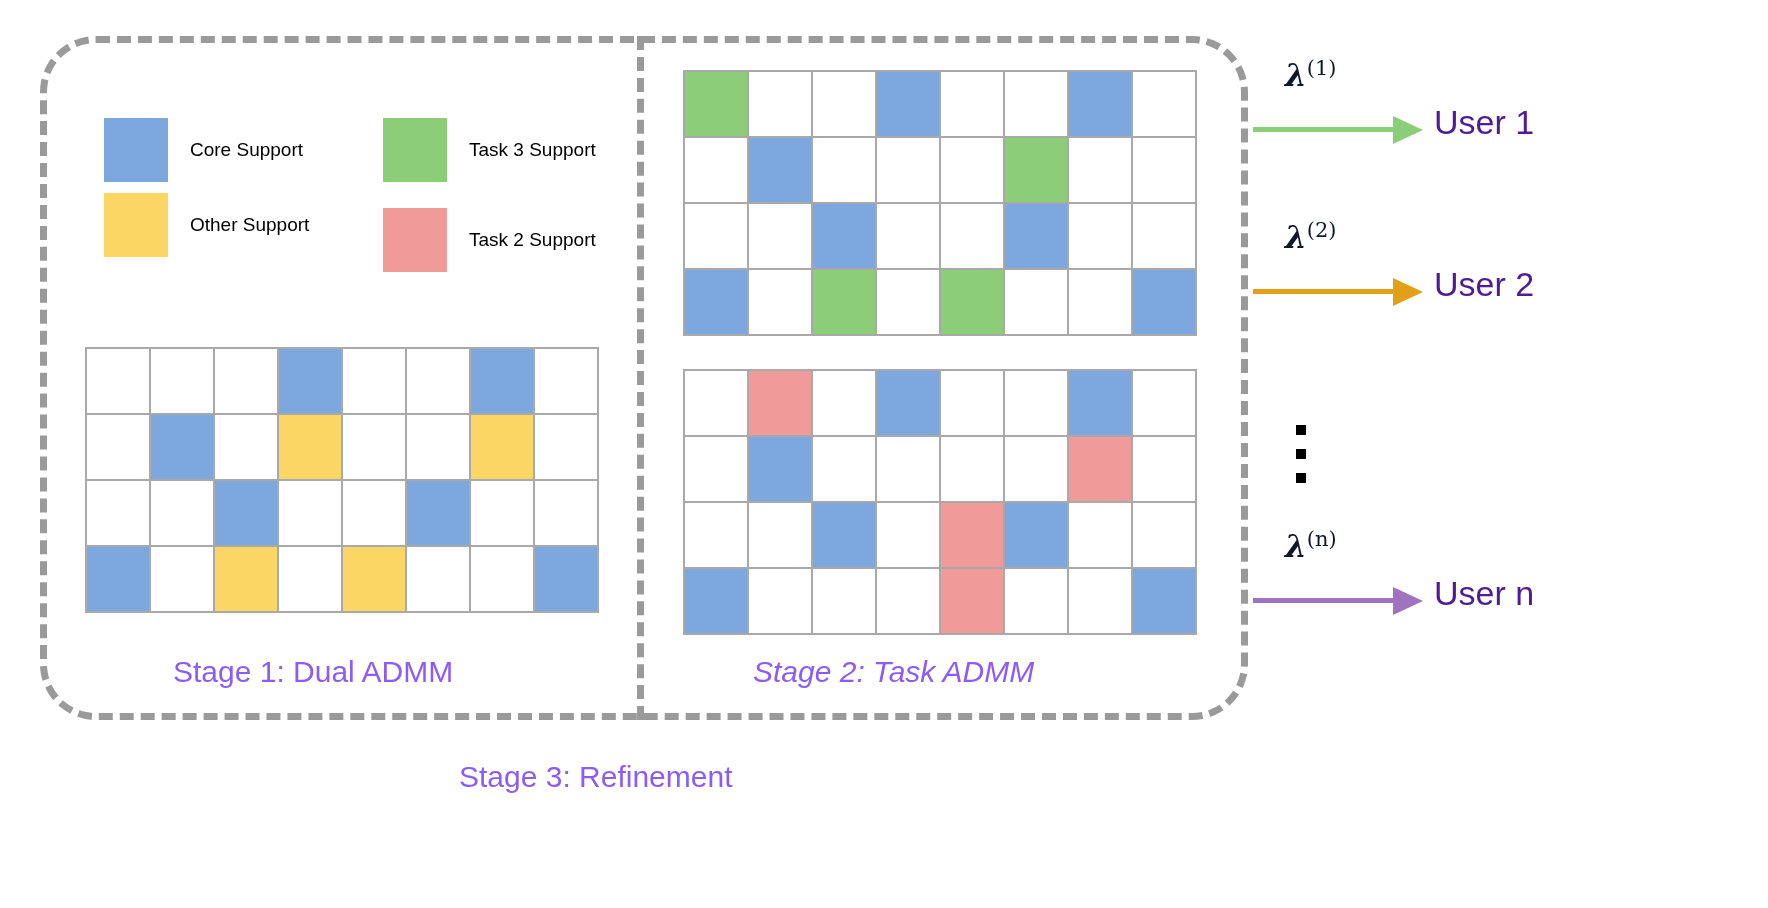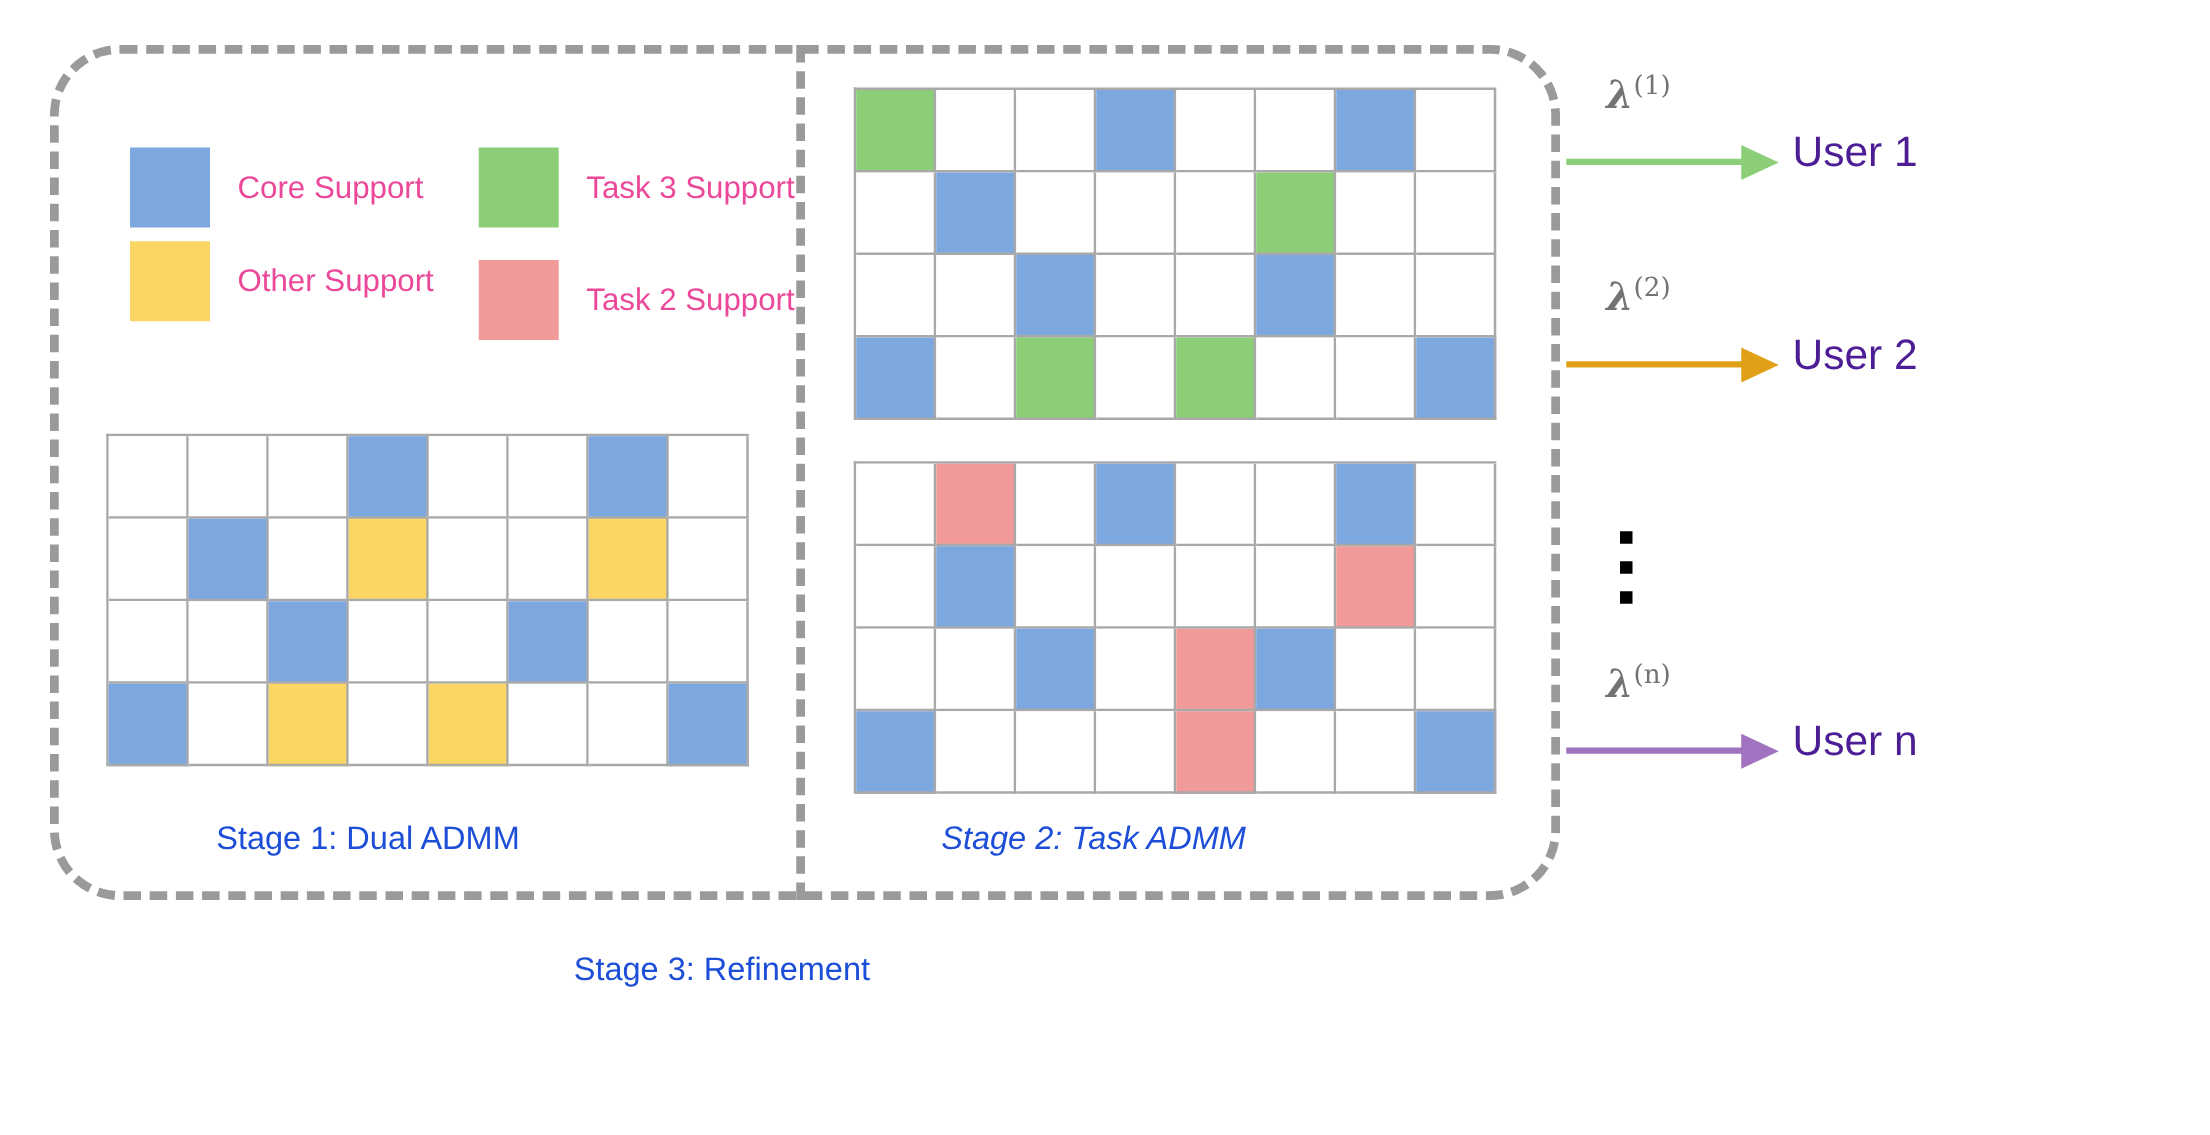--- a/index.html
+++ b/index.html
@@ -49,22 +49,22 @@
     display: flex;
     align-items: center;
   }
   .legend-swatch {
     width: 64px;
     height: 64px;
     flex: 0 0 auto;
   }
   .legend-label {
     margin-left: 22px;
-    font-size: 25px;
-    color: #ec4899;
+    font-size: 19px;
+    color: #000000;
     white-space: nowrap;
   }
   .li-0 { left: 0px;   top: 0px; }
   .li-1 { left: 279px; top: 0px; }
   .li-2 { left: 0px;   top: 75px; }
   .li-3 { left: 279px; top: 90px; text-align: center; }
 
   
   .grid {
     position: absolute;
@@ -97,22 +97,22 @@
   }
   #grid-stage2-bottom {
     left: 683px; top: 369px;
     grid-template-columns: repeat(8, 64px);
     grid-template-rows: repeat(4, 66px);
   }
 
   
   .stage-caption {
     position: absolute;
-    font-size: 26px;
-    color: #1d4ed8;
+    font-size: 30px;
+    color: #8b5cf6;
     white-space: nowrap;
   }
   #caption-stage1 { left: 173px; top: 655px; }
   #caption-stage2 { left: 753px; top: 655px; font-style: italic; }
   #caption-stage3 { left: 459px; top: 760px; }
 
   
   .arrow-row {
     position: absolute;
     height: 60px;
@@ -132,21 +132,21 @@
     border-bottom: 14px solid transparent;
   }
   .arrow-label {
     position: absolute;
     left: 32px;
     top: -44px;
     font-family: "DejaVu Serif", serif;
     font-size: 31px;
     font-weight: bold;
     font-style: italic;
-    color: #737373;
+    color: #0f172a;
     white-space: nowrap;
   }
   .arrow-label .sup {
     font-size: 21px;
     font-weight: normal;
     font-style: normal;
     vertical-align: super;
   }
   .user-label {
     position: absolute;

